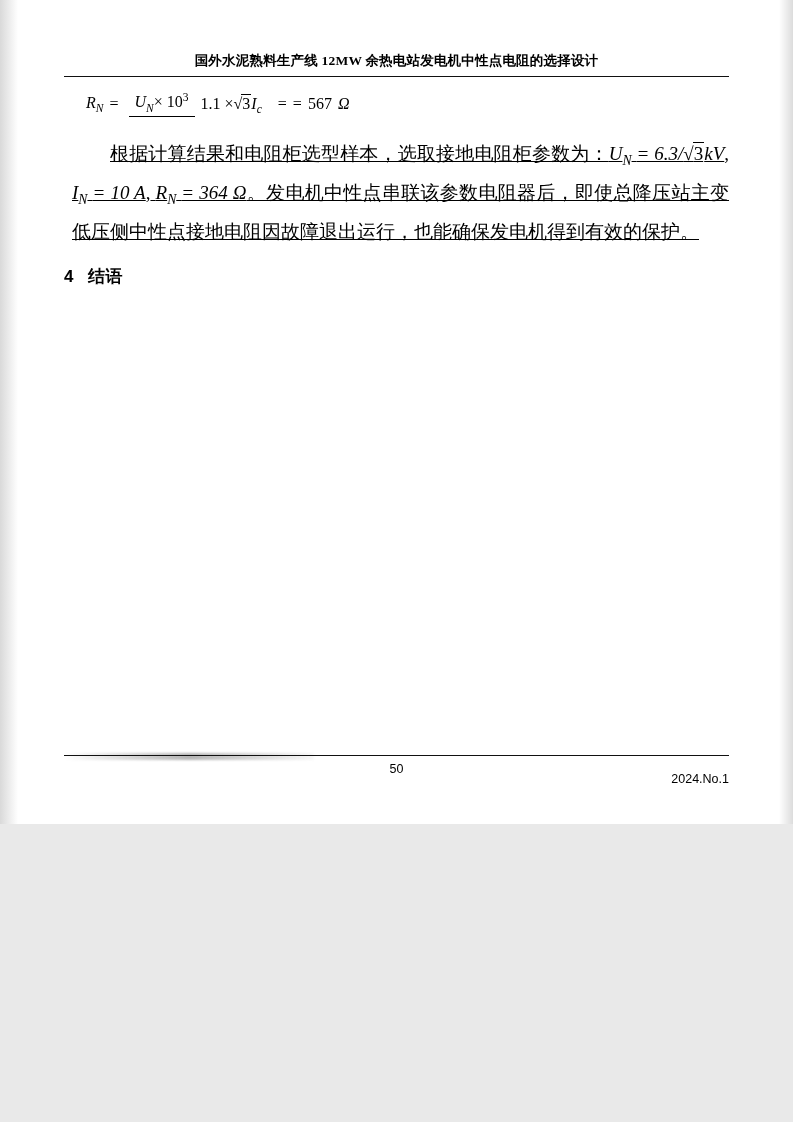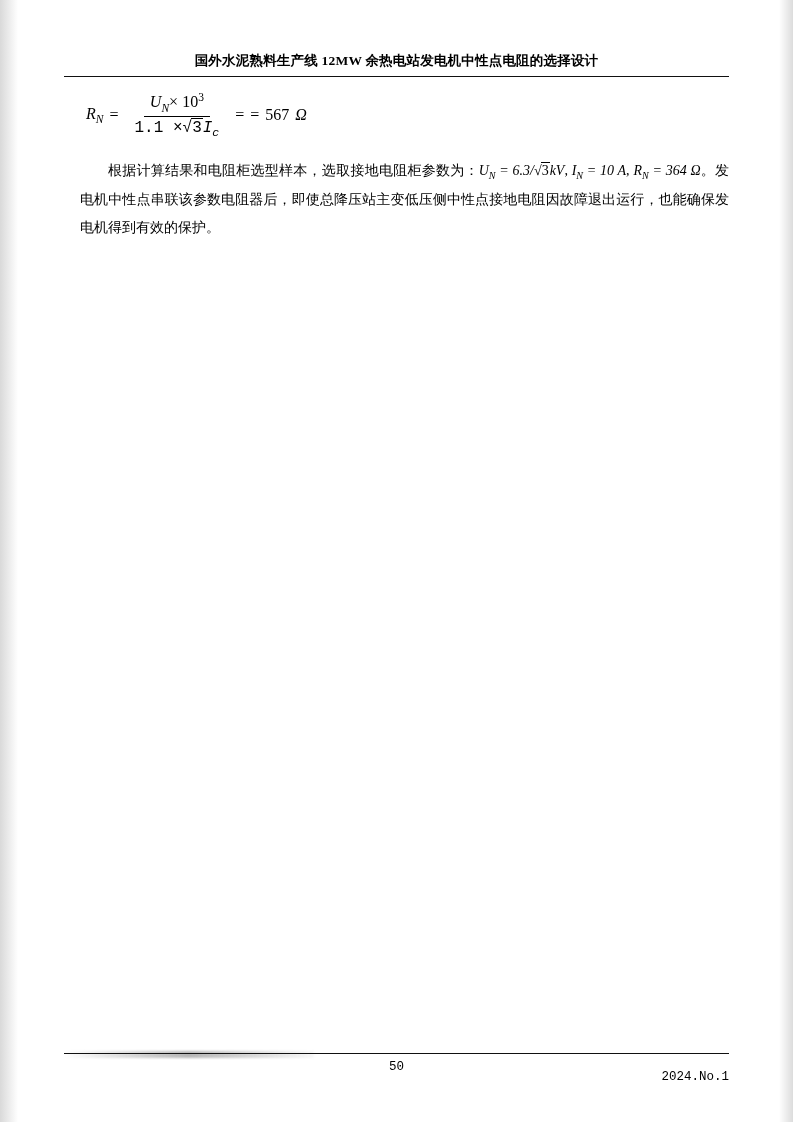--- a/index.html
+++ b/index.html
@@ -2,21 +2,21 @@
 <html><head>
 <meta charset="utf-8">
 <style>
   html, body {
     margin: 0;
     padding: 0;
     background: #e9e9e9;
   }
   .page {
     width: 793px;
-    height: 1122px;
+    height: 824px;
     background: #ffffff;
     position: relative;
     box-sizing: border-box;
     font-family: "Liberation Serif", serif;
     color: #000000;
     overflow: hidden;
   }
   
   .page::before {
     content: "";
@@ -61,34 +61,32 @@
     margin: 14px 0 18px 22px;
     font-family: "Liberation Serif", serif;
     font-style: italic;
     font-size: 16px;
     display: flex;
     align-items: center;
     gap: 6px;
   }
   .frac {
     display: inline-flex;
-    flex-direction: column;
     align-items: center;
     vertical-align: middle;
     margin: 0 4px;
   }
   .frac .num {
     padding: 0 6px 2px 6px;
     border-bottom: 1.1px solid #000;
     white-space: nowrap;
   }
   .frac .den {
     padding: 2px 6px 0 6px;
     white-space: nowrap;
-    font-family: Liberation Mono, monospace;
   }
   .sub {
     font-size: 0.72em;
     vertical-align: sub;
     font-style: italic;
   }
   .sup {
     font-size: 0.72em;
     vertical-align: super;
     font-style: normal;
@@ -97,26 +95,27 @@
     font-style: normal;
   }
   .radic .bar {
     border-top: 1px solid #000;
     padding: 0 1px;
     margin-left: -1px;
   }
   .upright { font-style: normal; }
 
   p.body {
-    font-size: 14px;
+    font-size: 19px;
     line-height: 2.0;
     text-align: justify;
-    margin: 0 0 0 16px;
+    margin: 0 0 0 8px;
     text-indent: 2em;
     font-family: "Liberation Serif", serif;
+    text-decoration: underline;
   }
 
   .inline-math {
     font-style: italic;
     font-family: "Liberation Serif", serif;
   }
 
   h2.section {
     font-size: 17px;
     font-weight: bold;
@@ -137,21 +136,21 @@
     border: 0;
     border-top: 1.2px solid #111;
     margin: 0 0 6px 0;
   }
   .footer-row {
     display: flex;
     align-items: center;
     justify-content: center;
     position: relative;
     font-size: 12.5px;
-    font-family: Liberation Mono, monospace;
+    font-family: Liberation Sans, sans-serif;
   }
   .footer-page {
     text-align: center;
   }
   .footer-issue {
     position: absolute;
     right: 0;
     top: 10px;
   }
   
@@ -197,20 +196,23 @@
       <span class="upright">567</span>
         <span class="inline-math">Ω</span>
     </div>
 
     <p class="body">
       <span>根据计算结果和电阻柜选型样本，选取接地电阻柜参数为：</span><span class="inline-math"><span>U</span><span class="sub">N</span> <span>= 6.3/</span><span class="radic">√<span class="bar">3</span></span><span>kV</span></span><span>,</span>
       <span class="inline-math"><span>I</span><span class="sub">N</span> <span>= 10 A</span></span><span>,</span>
       <span class="inline-math"><span>R</span><span class="sub">N</span> <span>= 364 Ω</span></span><span>。发电机中性点串联该参数电阻器后，即使总降压站主变低压侧中性点接地电阻因故障退出运行，也能确保发电机得到有效的保护。</span>
     </p>
 
+    <h2 class="section">
+      <span class="num">4</span><span>结语</span>
+    </h2>
 
 
   </div>
 
   <div class="smudge"></div>
 
   <div class="footer">
     <hr class="footer-rule">
     <div class="footer-row">
       <span class="footer-page">50</span>

